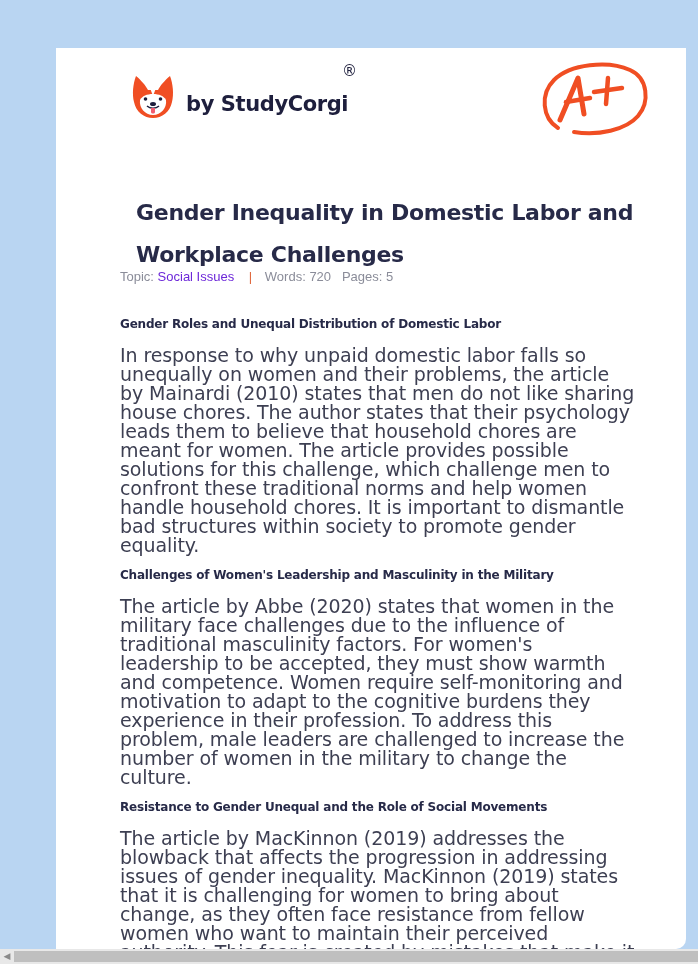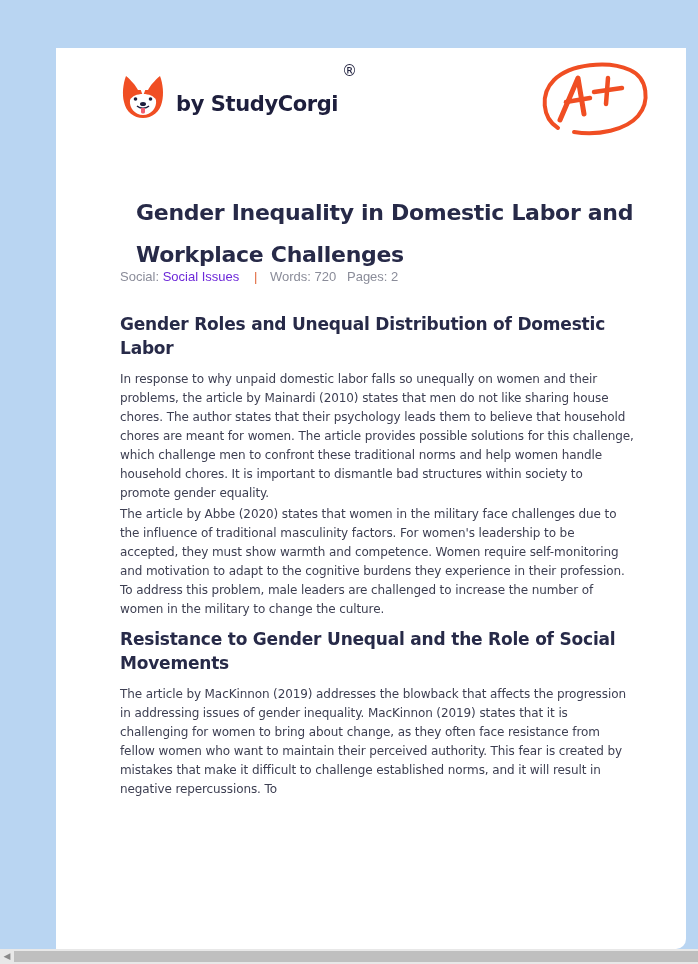--- a/index.html
+++ b/index.html
@@ -10,21 +10,21 @@
     font-family: "Liberation Sans", sans-serif;
   }
   .card {
     position: absolute; left: 56px; top: 48px;
     width: 630px; height: 901px;
     background: #ffffff;
     border-bottom-right-radius: 10px;
     overflow: hidden;
   }
   .logo {
-    position: absolute; left: 66px; top: 26px;
+    position: absolute; left: 76px; top: 26px;
     display: flex; align-items: center;
   }
   .corgi { width: 42px; height: 46px; display: block; }
   .brand {
     margin-left: 12px; margin-top: 14px;
     font-family: "DejaVu Sans", sans-serif;
     font-weight: bold; font-size: 21px; color: #1e1f3d;
     letter-spacing: -0.4px;
   }
   .reg {
@@ -42,26 +42,26 @@
     position: absolute; left: 64px; top: 221px;
     font-size: 13px; color: #8a8c99; white-space: nowrap;
   }
   .meta .topic-val { color: #6d28d9; }
   .meta .sep { color: #e0663b; margin: 0 9px 0 11px; }
   .content {
     position: absolute; left: 64px; top: 264px; width: 515px;
   }
   .content h2 {
     font-family: "DejaVu Sans", sans-serif; font-weight: bold;
-    font-size: 17px; line-height: 24px; color: #272a48;
+    font-size: 12px; line-height: 24px; color: #272a48;
     margin: 8px 0 10px 0; letter-spacing: -0.2px;
   }
   .content p {
     font-family: "DejaVu Sans", sans-serif;
-    font-size: 12px; line-height: 19px; color: #3d3f52;
+    font-size: 19px; line-height: 19px; color: #3d3f52;
     margin: 0 0 2px 0; letter-spacing: -0.1px;
   }
   .sec1 h2 { margin-top: 0; }
   .hscroll {
     position: absolute; left: 0; top: 949px; width: 698px; height: 15px;
     background: #e8e8e8;
   }
   .hscroll .thumb {
     position: absolute; left: 14px; top: 2px; right: 0; height: 11px;
     background: #bfbfbf;
@@ -95,34 +95,35 @@
     <path d="M20 70 C4 60 2 36 16 22 C32 6 70 2 92 12 C110 20 112 44 100 58 C88 72 60 78 36 74" stroke="#f04e23" stroke-width="4" fill="none" stroke-linecap="round"></path>
     <path d="M22 62 L40 20 L46 56" stroke="#f04e23" stroke-width="5" fill="none" stroke-linecap="round" stroke-linejoin="round"></path>
     <path d="M28 44 L52 40" stroke="#f04e23" stroke-width="4.5" fill="none" stroke-linecap="round"></path>
     <path d="M70 20 L68 46" stroke="#f04e23" stroke-width="4.5" fill="none" stroke-linecap="round"></path>
     <path d="M56 34 L84 30" stroke="#f04e23" stroke-width="4.5" fill="none" stroke-linecap="round"></path>
   </svg>
 
   <h1 class="title">Gender Inequality in Domestic Labor and Workplace Challenges</h1>
 
   <div class="meta">
-    <span>Social:</span>
+    <span>Topic:</span>
     <span class="topic-val">Social Issues</span>
     <span class="sep">|</span>
     <span>Words: 720</span>
     &nbsp;
-    <span>Pages: 2</span>
+    <span>Pages: 5</span>
   </div>
 
   <div class="content">
     <section class="sec1">
       <h2>Gender Roles and Unequal Distribution of Domestic Labor</h2>
       <p>In response to why unpaid domestic labor falls so unequally on women and their problems, the article by Mainardi (2010) states that men do not like sharing house chores. The author states that their psychology leads them to believe that household chores are meant for women. The article provides possible solutions for this challenge, which challenge men to confront these traditional norms and help women handle household chores. It is important to dismantle bad structures within society to promote gender equality.</p>
     </section>
     <section>
+      <h2>Challenges of Women's Leadership and Masculinity in the Military</h2>
       <p>The article by Abbe (2020) states that women in the military face challenges due to the influence of traditional masculinity factors. For women's leadership to be accepted, they must show warmth and competence. Women require self-monitoring and motivation to adapt to the cognitive burdens they experience in their profession. To address this problem, male leaders are challenged to increase the number of women in the military to change the culture.</p>
     </section>
     <section>
       <h2>Resistance to Gender Unequal and the Role of Social Movements</h2>
       <p>The article by MacKinnon (2019) addresses the blowback that affects the progression in addressing issues of gender inequality. MacKinnon (2019) states that it is challenging for women to bring about change, as they often face resistance from fellow women who want to maintain their perceived authority. This fear is created by mistakes that make it difficult to challenge established norms, and it will result in negative repercussions. To</p>
     </section>
   </div>
 </div>
 
 <div class="hscroll">

